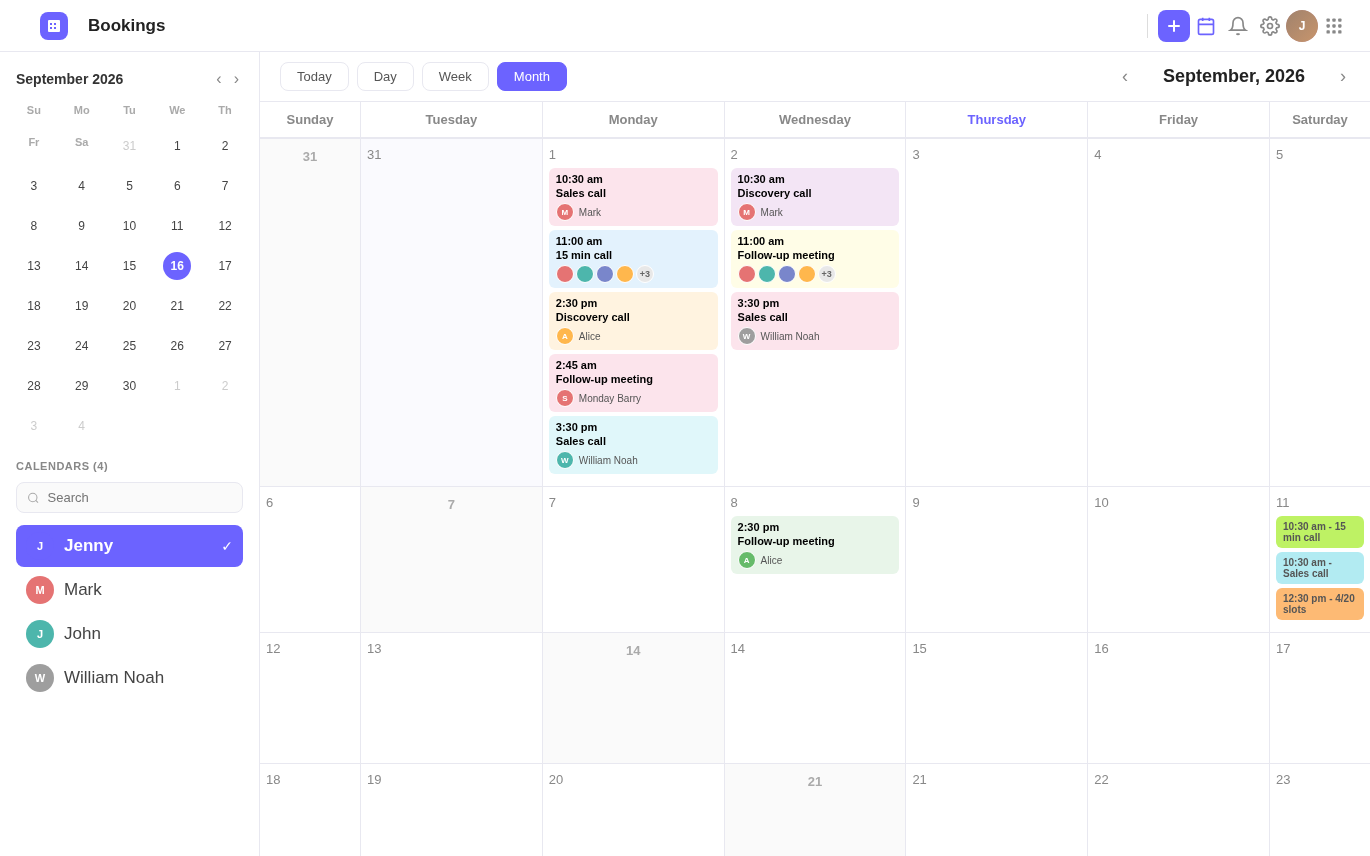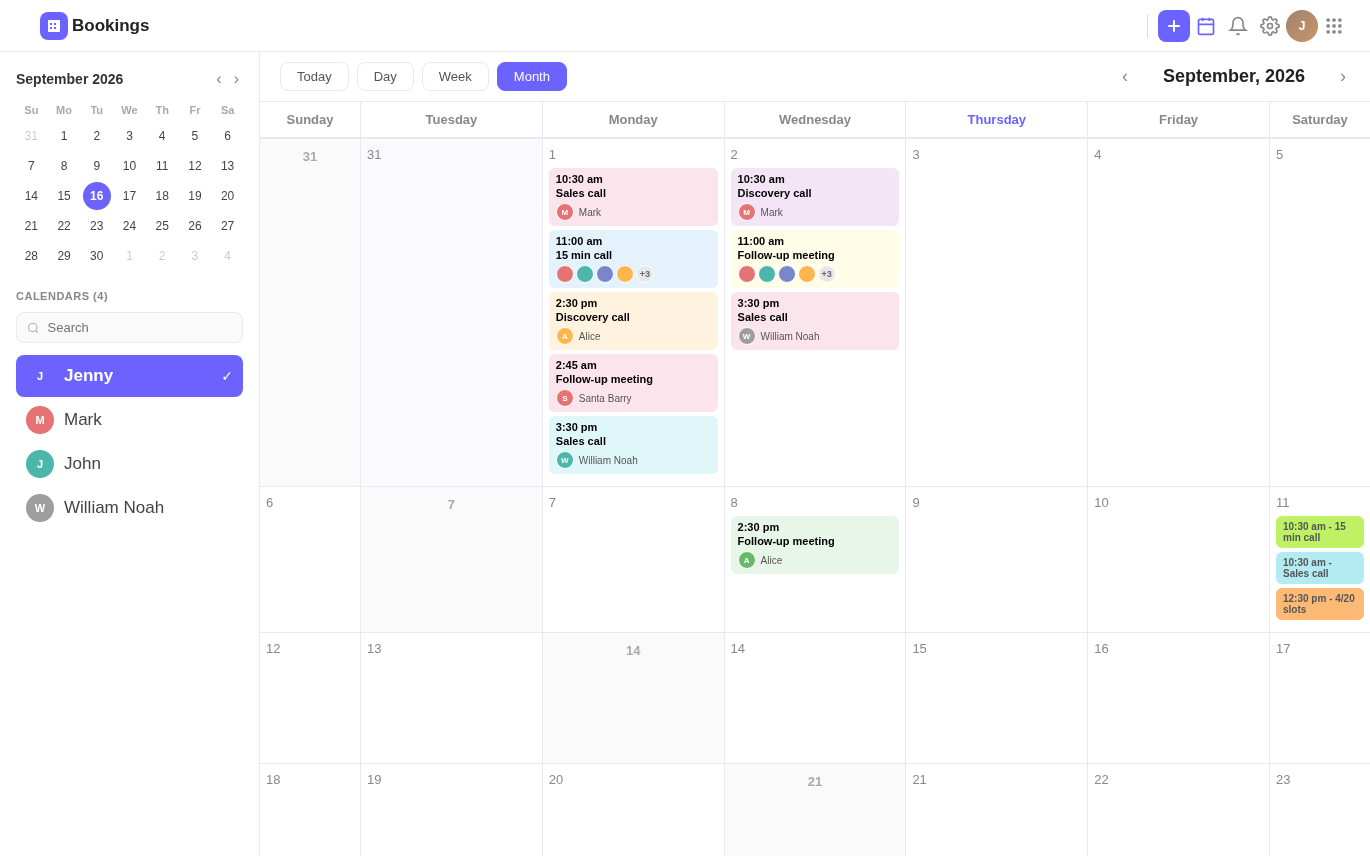--- a/index.html
+++ b/index.html
@@ -1,38 +1,38 @@
 <!DOCTYPE html>
 <html><head>
   <meta charset="utf-8">
   <style>
     * { box-sizing: border-box; margin: 0; padding: 0; }
     body { font-family: -apple-system, BlinkMacSystemFont, 'Segoe UI', sans-serif; background: #f8f8fc; display: flex; flex-direction: column; height: 856px; overflow: hidden; }
 
     
     .topbar { display: flex; align-items: center; padding: 0 20px; height: 52px; background: #fff; border-bottom: 1px solid #e8e8f0; flex-shrink: 0; }
-    .topbar-logo { display: flex; align-items: center; gap: 4px; font-weight: 700; font-size: 17px; color: #222; padding-left: 20px; }
+    .topbar-logo { display: flex; align-items: center; gap: 20px; font-weight: 700; font-size: 17px; color: #222; padding-left: 20px; }
     .logo-icon { width: 28px; height: 28px; background: #6c63ff; border-radius: 8px; display: flex; align-items: center; justify-content: center; }
     .logo-icon svg { fill: white; }
     .topbar-spacer { flex: 1; }
     .topbar-divider { width: 1px; height: 24px; background: #ddd; margin: 0 10px; }
     .topbar-btn-add { width: 32px; height: 32px; background: #6c63ff; border-radius: 8px; display: flex; align-items: center; justify-content: center; cursor: pointer; border: none; }
     .topbar-icon-btn { width: 32px; height: 32px; display: flex; align-items: center; justify-content: center; cursor: pointer; border: none; background: none; border-radius: 6px; }
     .topbar-avatar { width: 32px; height: 32px; border-radius: 50%; background: #c9a0a0; overflow: hidden; cursor: pointer; }
 
     
     .main { display: flex; flex: 1; overflow: hidden; }
 
     
     .sidebar { width: 260px; background: #fff; border-right: 1px solid #e8e8f0; flex-shrink: 0; padding: 16px; overflow-y: auto; }
     .mini-cal-header { display: flex; align-items: center; justify-content: space-between; margin-bottom: 10px; }
     .mini-cal-title { font-size: 14px; font-weight: 600; color: #333; }
     .mini-cal-nav { display: flex; gap: 4px; }
     .mini-cal-nav button { background: none; border: none; cursor: pointer; color: #888; font-size: 16px; padding: 2px 4px; }
-    .mini-cal-grid { display: grid; grid-template-columns: repeat(7, 1fr); gap: 2px; }
+    .mini-cal-grid { display: grid; grid-template-columns: repeat(5, 1fr); gap: 12px; }
     .mini-cal-day-label { text-align: center; font-size: 11px; color: #aaa; padding: 4px 0; font-weight: 600; }
     .mini-cal-cell { text-align: center; font-size: 12px; padding: 4px 2px; cursor: pointer; border-radius: 50%; width: 28px; height: 28px; display: flex; align-items: center; justify-content: center; margin: auto; color: #444; }
     .mini-cal-cell.today { background: #6c63ff; color: white; font-weight: 700; }
     .mini-cal-cell.other-month { color: #ccc; }
 
     
     .calendars-header { margin-top: 20px; margin-bottom: 10px; font-size: 11px; font-weight: 700; color: #888; letter-spacing: 0.5px; }
     .search-box { display: flex; align-items: center; gap: 8px; padding: 7px 10px; border: 1px solid #e8e8f0; border-radius: 8px; margin-bottom: 12px; background: #fafafa; }
     .search-box input { border: none; background: none; outline: none; font-size: 13px; color: #555; width: 100%; }
     .calendar-item { display: flex; align-items: center; gap: 10px; padding: 7px 10px; border-radius: 8px; cursor: pointer; margin-bottom: 2px; }
@@ -279,21 +279,21 @@
               <div class="event-avatars">
                 <div class="event-avatar" style="background: rgb(255, 183, 77);">A</div>
                 <span style="font-size: 10px; color: rgb(85, 85, 85); margin-left: 3px;">Alice</span>
               </div>
             </div>
             <div class="event ev-pink">
               <div class="event-time">2:45 am</div>
               <div class="event-title">Follow-up meeting</div>
               <div class="event-avatars">
                 <div class="event-avatar" style="background: rgb(229, 115, 115);">S</div>
-                <span style="font-size: 10px; color: rgb(85, 85, 85); margin-left: 3px;">Santa Barry</span>
+                <span style="font-size: 10px; color: rgb(85, 85, 85); margin-left: 3px;">Monday Barry</span>
               </div>
             </div>
             <div class="event ev-teal">
               <div class="event-time">3:30 pm</div>
               <div class="event-title">Sales call</div>
               <div class="event-avatars">
                 <div class="event-avatar" style="background: rgb(77, 182, 172);">W</div>
                 <span style="font-size: 10px; color: rgb(85, 85, 85); margin-left: 3px;">William Noah</span>
               </div>
             </div>

